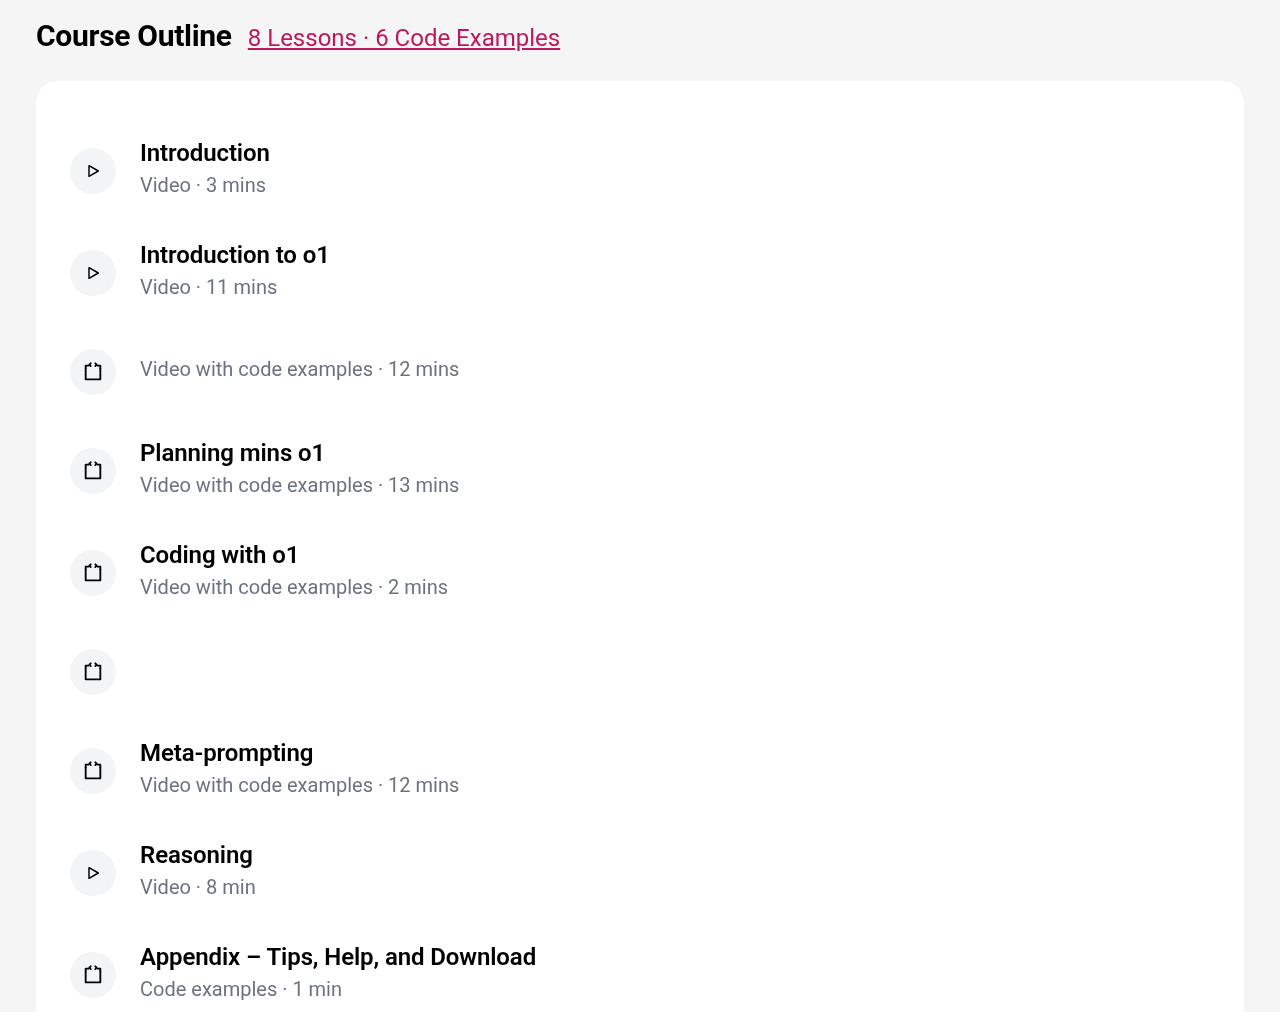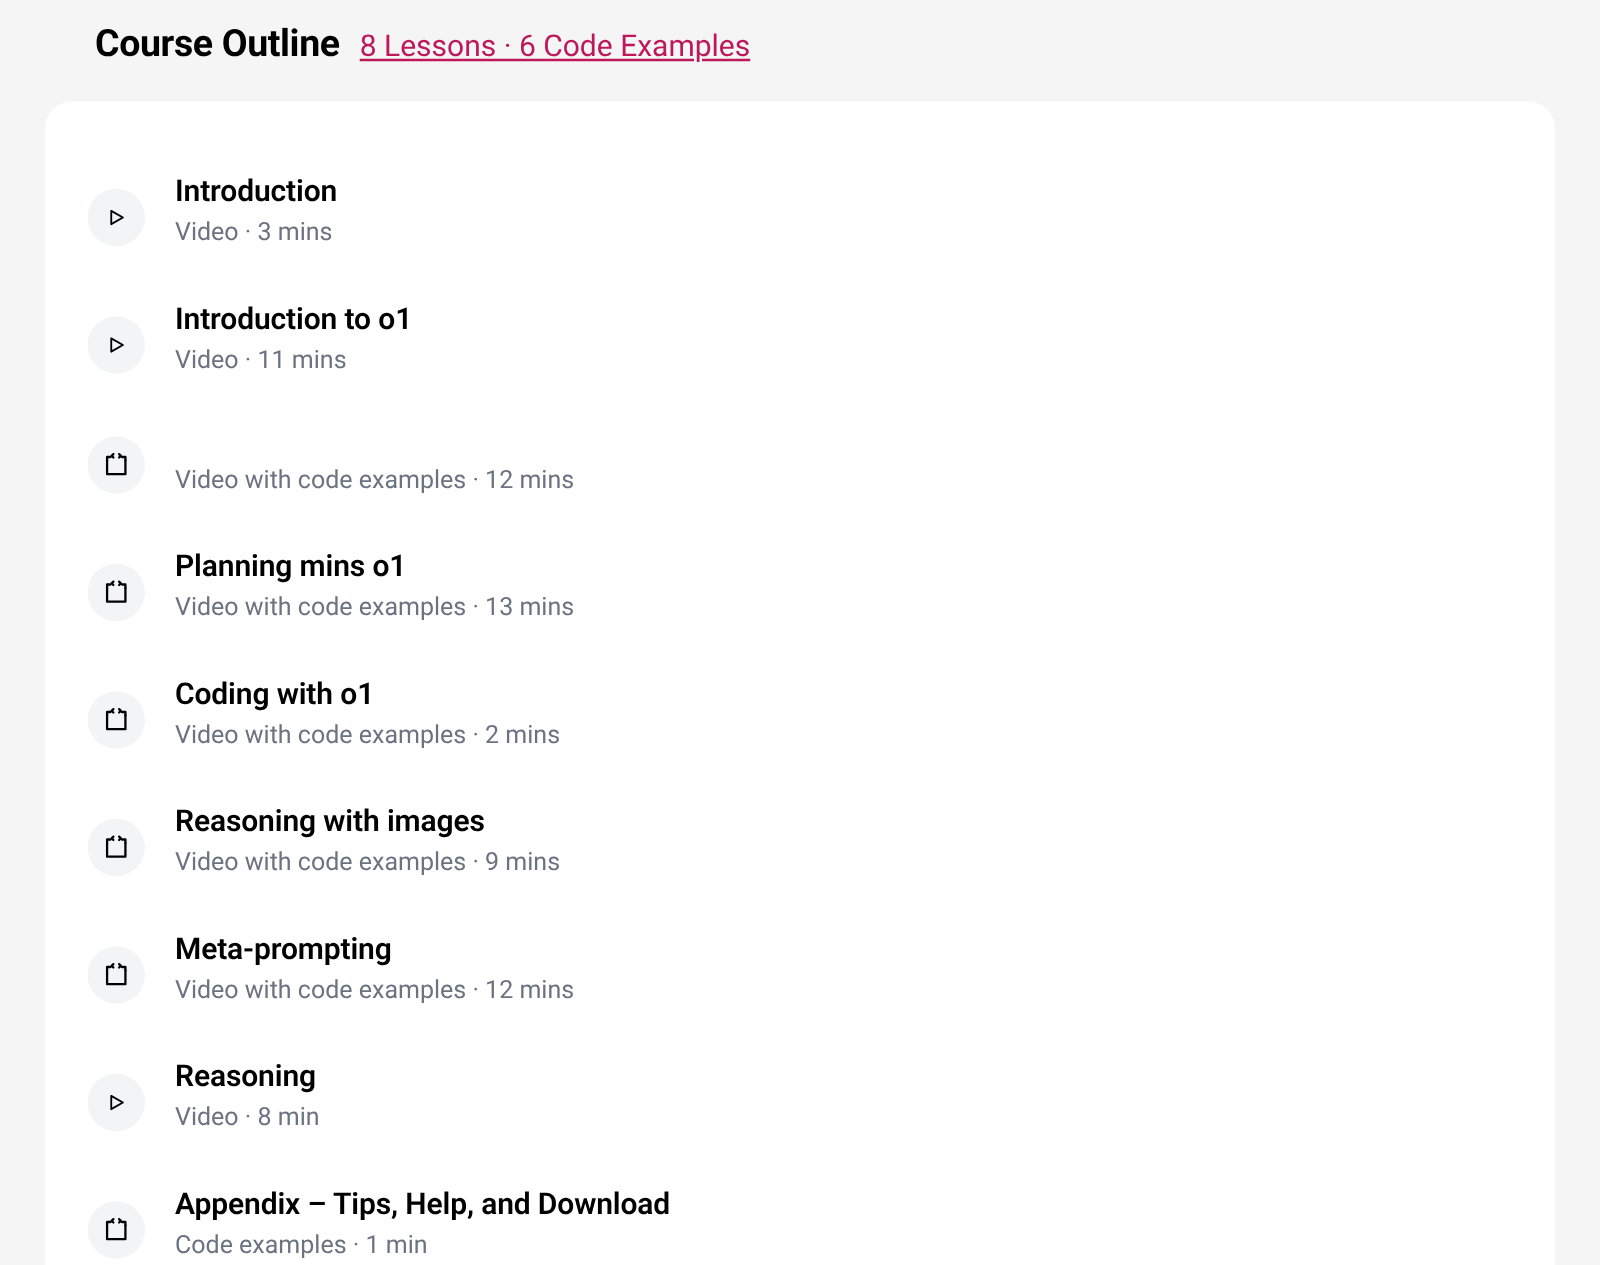--- a/index.html
+++ b/index.html
@@ -18,37 +18,36 @@
       padding: 18px 36px 28px 36px;
       display: flex;
       align-items: baseline;
       gap: 16px;
     }
     .header-title {
       font-size: 30px;
       font-weight: 700;
       color: #000;
       letter-spacing: -0.3px;
-      margin-left: 40px;
     }
     .header-sub {
       font-size: 24px;
       color: #be185d;
       font-weight: 400;
       text-decoration: underline;
     }
     .card {
       background: #fff;
       border-radius: 22px;
       margin: 0 36px;
       padding: 36px 26px 40px 26px;
     }
     .lesson-item {
       display: flex;
-      align-items: flex-end;
+      align-items: center;
       gap: 24px;
       padding: 22px 8px;
       cursor: pointer;
     }
     .lesson-icon {
       width: 46px;
       height: 46px;
       min-width: 46px;
       border-radius: 50%;
       background: #f3f4f6;
@@ -156,24 +155,20 @@
       <div class="lesson-item">
         <div class="lesson-icon">
           <svg style="display: block;" width="22" height="22" viewBox="0 0 24 24" fill="none" stroke="#000" stroke-width="2.0" stroke-linecap="round" stroke-linejoin="round">
   <path d="M4 8 V20 H20 V8"></path>
   <path d="M4 8 V5 H7"></path>
   <path d="M20 8 V5 H17"></path>
   <polyline points="9.5 2.5 8 4 9.5 5.5"></polyline>
   <polyline points="14.5 2.5 16 4 14.5 5.5"></polyline>
 </svg>
         </div>
-        <div class="lesson-text">
-          <div class="lesson-title">Reasoning with images</div>
-          <div class="lesson-meta">Video with code examples  ·  9 mins</div>
-        </div>
       </div>
       <div class="lesson-item">
         <div class="lesson-icon">
           <svg style="display: block;" width="22" height="22" viewBox="0 0 24 24" fill="none" stroke="#000" stroke-width="2.0" stroke-linecap="round" stroke-linejoin="round">
   <path d="M4 8 V20 H20 V8"></path>
   <path d="M4 8 V5 H7"></path>
   <path d="M20 8 V5 H17"></path>
   <polyline points="9.5 2.5 8 4 9.5 5.5"></polyline>
   <polyline points="14.5 2.5 16 4 14.5 5.5"></polyline>
 </svg>

